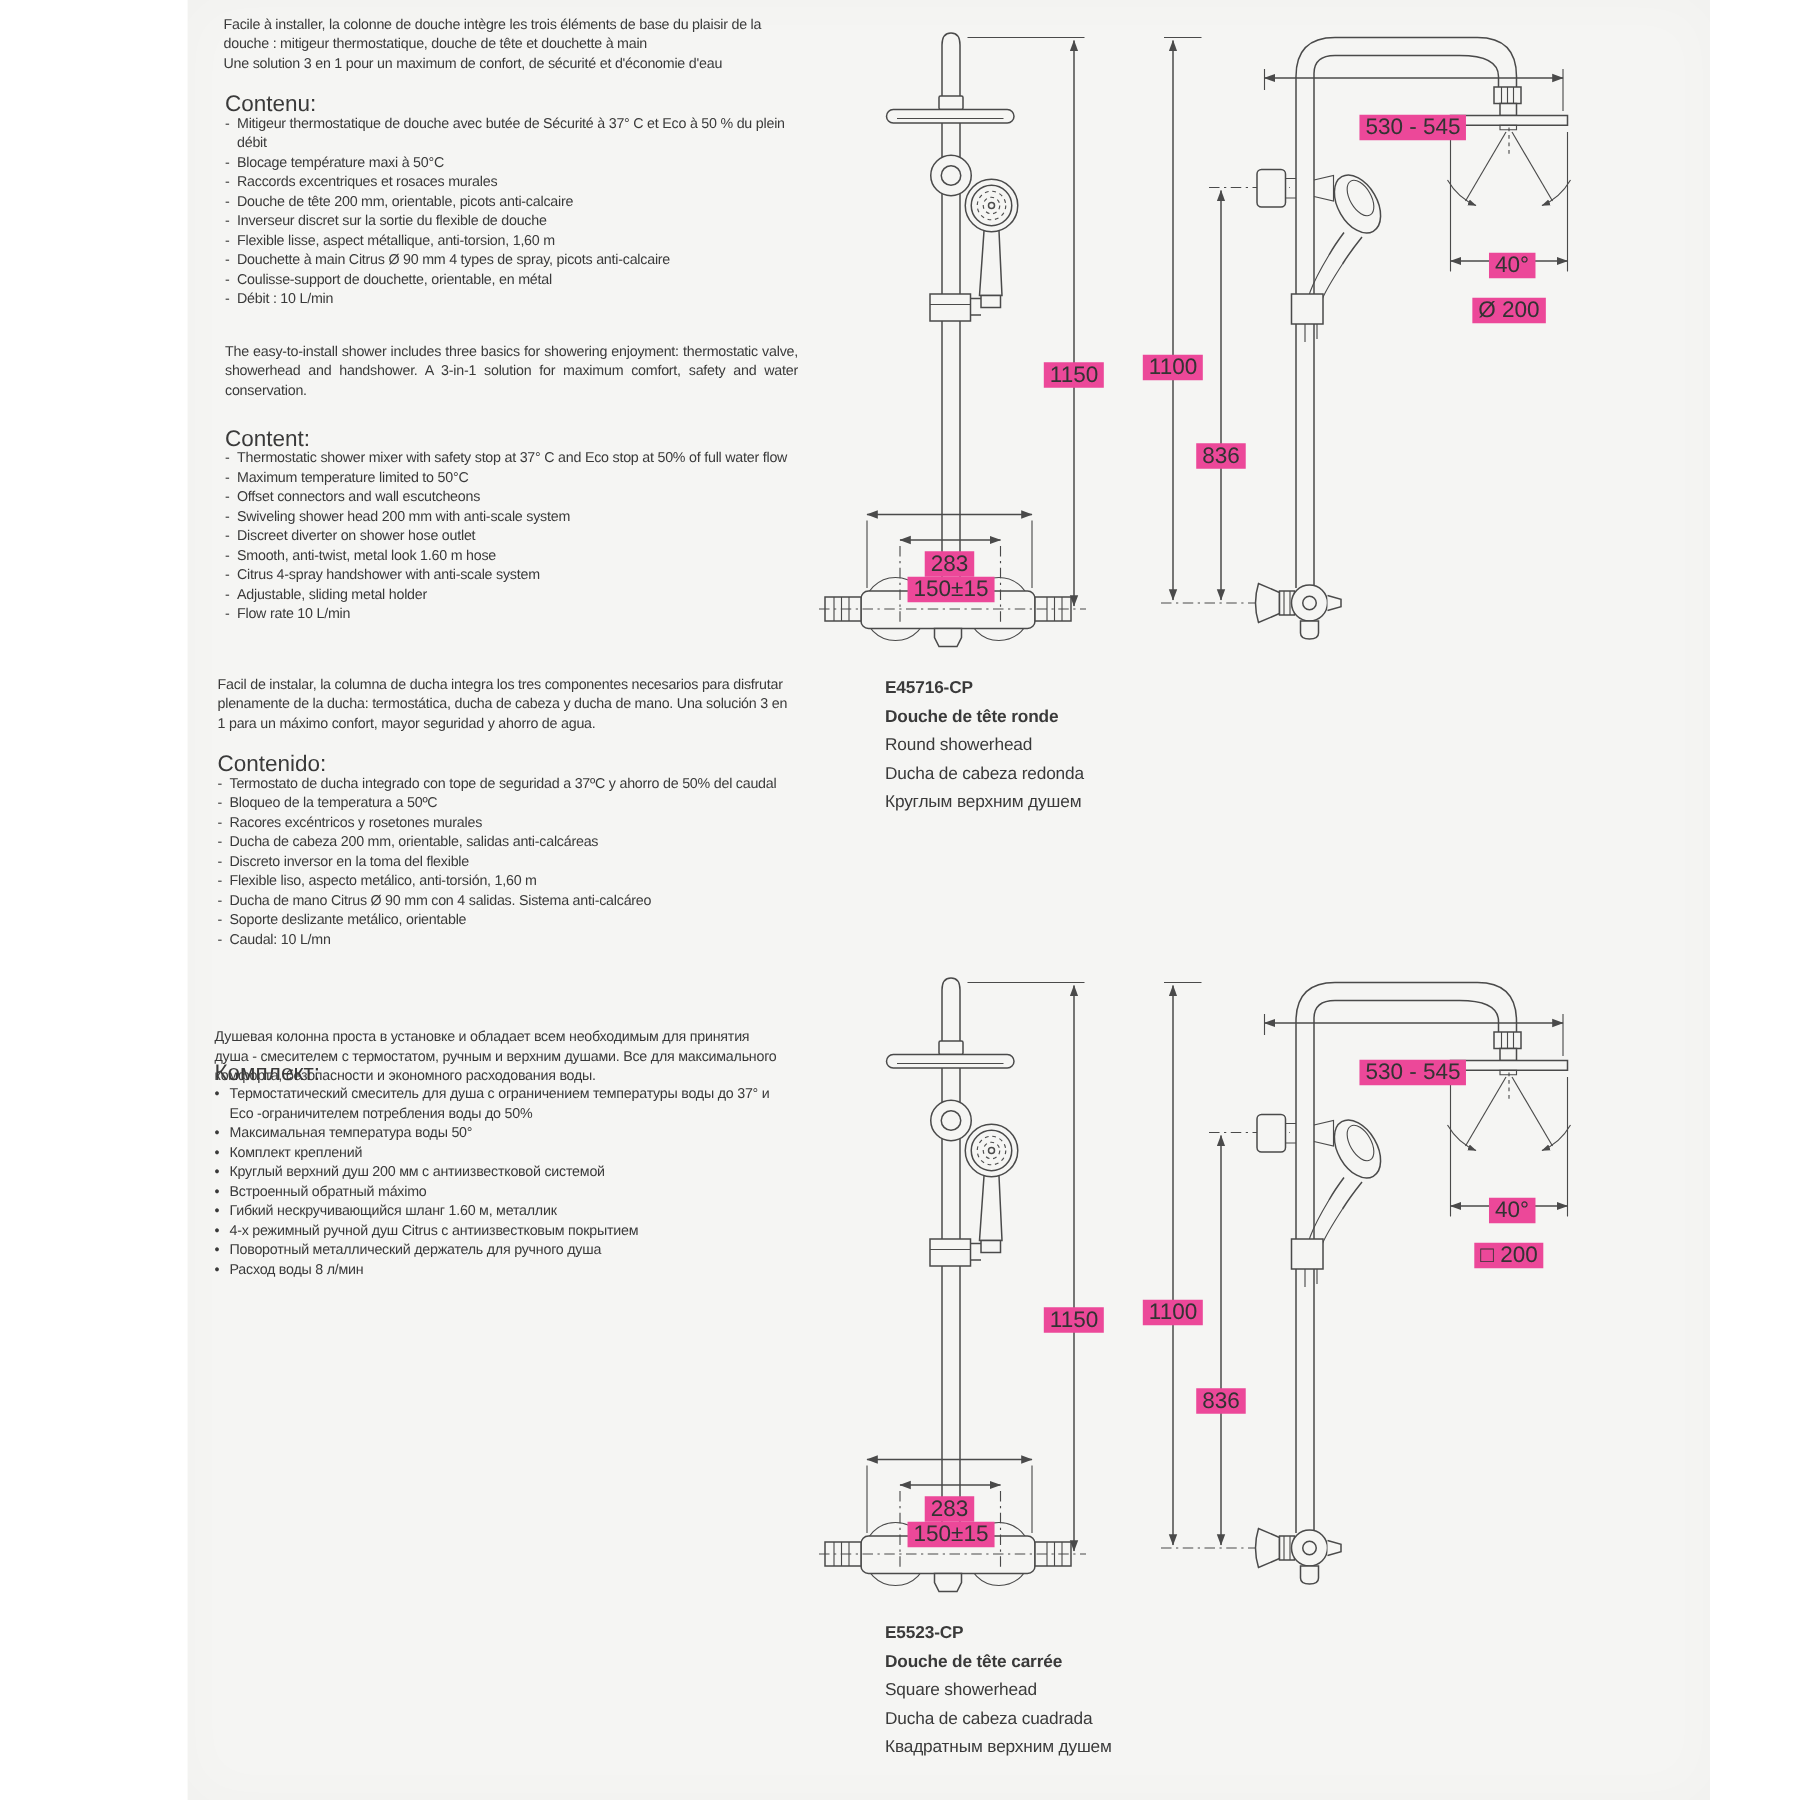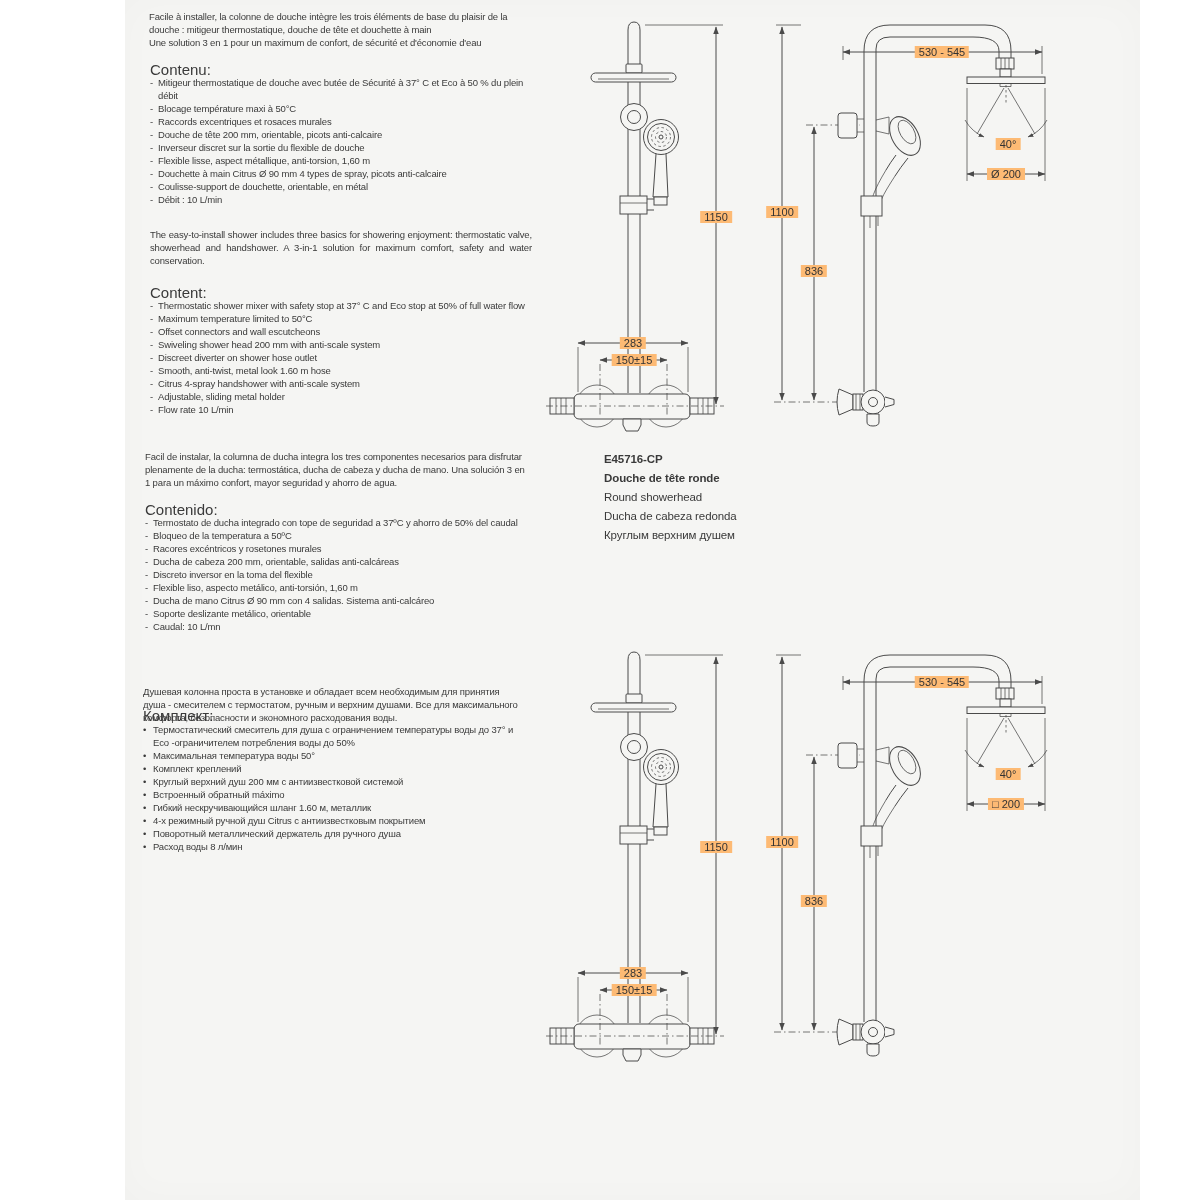--- a/index.html
+++ b/index.html
@@ -16,26 +16,26 @@
   .pre{white-space:pre-line;}
   .just{text-align:justify;}
   .heading{position:absolute;font-size:15px;line-height:13px;}
   ul.blist{position:absolute;margin:0;padding:0;list-style:none;font-size:9.5px;line-height:13px;letter-spacing:-0.15px;}
   ul.blist li{position:relative;padding-left:8px;white-space:pre-line;}
   ul.blist li::before{content:"-";position:absolute;left:0;top:0;}
   ul.rulist li{padding-left:10px;}
   ul.rulist li::before{content:"\2022";}
   .prod{position:absolute;font-size:11.5px;line-height:19px;letter-spacing:-0.1px;}
   .prod .b{font-weight:bold;}
-  .prod div{white-space:nowrap;margin-left:14px;}
+  .prod div{white-space:nowrap;}
   svg.draw{position:absolute;left:0;top:0;}
   .dim{
     position:absolute;transform:translate(-50%,-50%);
-    font-size:11px;letter-spacing:0;color:#333;background:#fdba74;
-    padding:0 4px;white-space:nowrap;
+    font-size:15px;letter-spacing:0;color:#333;background:#ec4899;
+    padding:0 4px;white-space:nowrap;margin-top:33px;
   }
 </style>
 </head>
 <body>
 
 <div class="page">
 
   <div class="txt pre" style="left:24px;top:10px;width:385px;">Facile à installer, la colonne de douche intègre les trois éléments de base du plaisir de la
 douche : mitigeur thermostatique, douche de tête et douchette à main
 Une solution 3 en 1 pour un maximum de confort, de sécurité et d'économie d'eau</div>
@@ -101,20 +101,27 @@
     </ul>
 
   <div class="prod" style="left:465px;top:450px;">
     <div class="b">E45716-CP</div>
     <div class="b">Douche de tête ronde</div>
     <div>Round showerhead</div>
     <div>Ducha de cabeza redonda</div>
     <div>Круглым верхним душем</div>
   </div>
 
+  <div class="prod" style="left:465px;top:1080px;">
+    <div class="b">E5523-CP</div>
+    <div class="b">Douche de tête carrée</div>
+    <div>Square showerhead</div>
+    <div>Ducha de cabeza cuadrada</div>
+    <div>Квадратным верхним душем</div>
+  </div>
 </div>
 
 <svg class="draw" width="1200" height="1200" viewBox="0 0 1200 1200">
   <style>
     .ln{fill:none;stroke:#4a4a4a;stroke-width:1;}
     .t{stroke-width:0.75;}
     .d{stroke-width:0.75;stroke-dasharray:7 3 1.5 3;}
     .h{stroke-width:0.75;stroke-dasharray:2.5 2.5;}
     .pf{fill:#f5f5f3;}
   </style>

